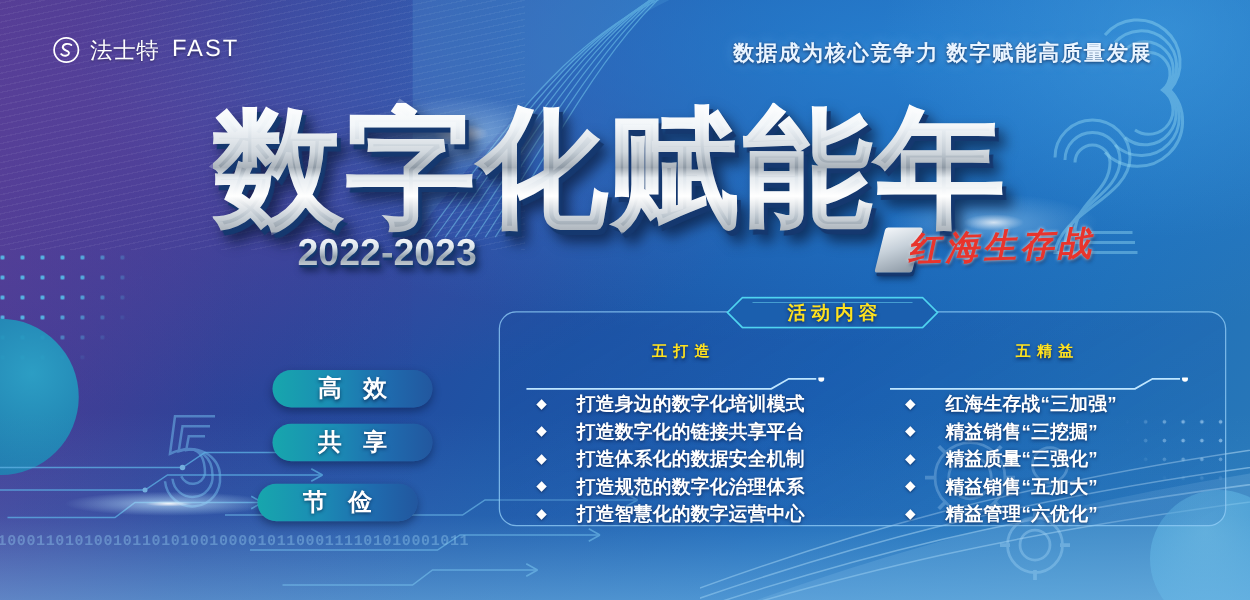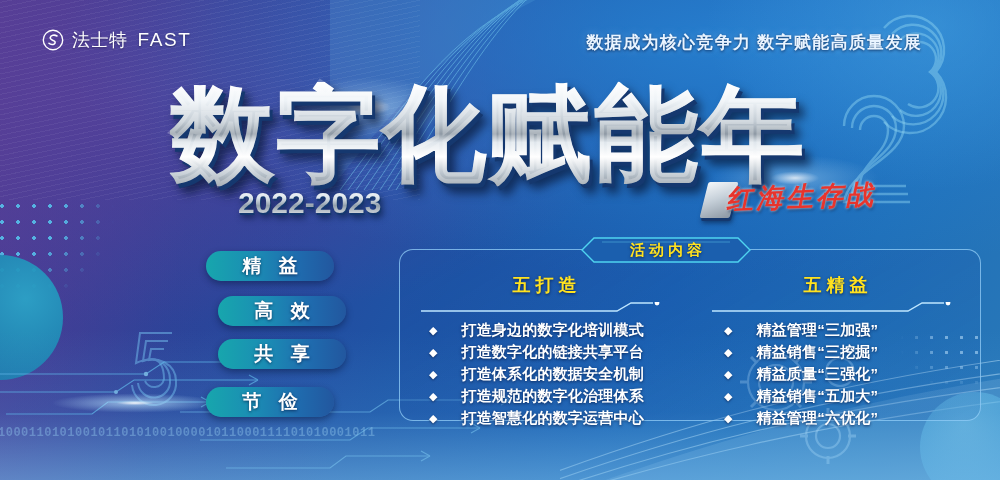--- a/index.html
+++ b/index.html
@@ -253,21 +253,21 @@
   }
 
   .cols{
     position:absolute; left:399px; top:249px;
     width:582px; height:172px; z-index:16;
     display:flex;
   }
   .col{flex:1; padding:24px 0 0 0; position:relative;}
   .col-title{
     text-align:center;
-    font-size:18px; font-weight:700; letter-spacing:5px;
+    font-size:12px; font-weight:700; letter-spacing:5px;
     color:#ffe21f; text-indent:5px;
     text-shadow:0 1px 3px rgba(5,25,70,.85);
   }
   .col-rule{position:absolute; left:22px; right:14px; top:53px; height:12px;}
   .col-list{margin:24px 0 0 30px;}
   .col-1 .col-list{margin-left:34px;}
   .li{
     display:flex; align-items:center; gap:4px;
     margin-bottom:3px;
   }
@@ -409,23 +409,20 @@
   </div>
 
   <div class="subtitle">
     <span class="sub-years">2022-2023</span>
     <span class="sub-slab"></span>
   </div>
 
   <div class="calligraphy">红海生存战</div>
 
 
-  <div class="pill pill-0">
-    <span>精 益</span>
-  </div>
   <div class="pill pill-1">
     <span>高 效</span>
   </div>
   <div class="pill pill-2">
     <span>共 享</span>
   </div>
   <div class="pill pill-3">
     <span>节 俭</span>
   </div>
 
@@ -473,21 +470,21 @@
 
     <div class="col col-1">
       <div class="col-title">五精益</div>
       <svg class="col-rule" viewBox="0 0 250 12" preserveAspectRatio="none">
         <path d="M0,9 L196,9 L210,1 L232,1" fill="none" stroke="#bfe6ff" stroke-width="1.4"></path>
         <circle cx="236" cy="1" r="2.4" fill="#ffffff"></circle>
       </svg>
       <div class="col-list">
         <div class="li">
           <span class="li-dot">◆</span>
-          <span class="li-txt">精益管理“三加强”</span>
+          <span class="li-txt">红海生存战“三加强”</span>
         </div>
         <div class="li">
           <span class="li-dot">◆</span>
           <span class="li-txt">精益销售“三挖掘”</span>
         </div>
         <div class="li">
           <span class="li-dot">◆</span>
           <span class="li-txt">精益质量“三强化”</span>
         </div>
         <div class="li">

